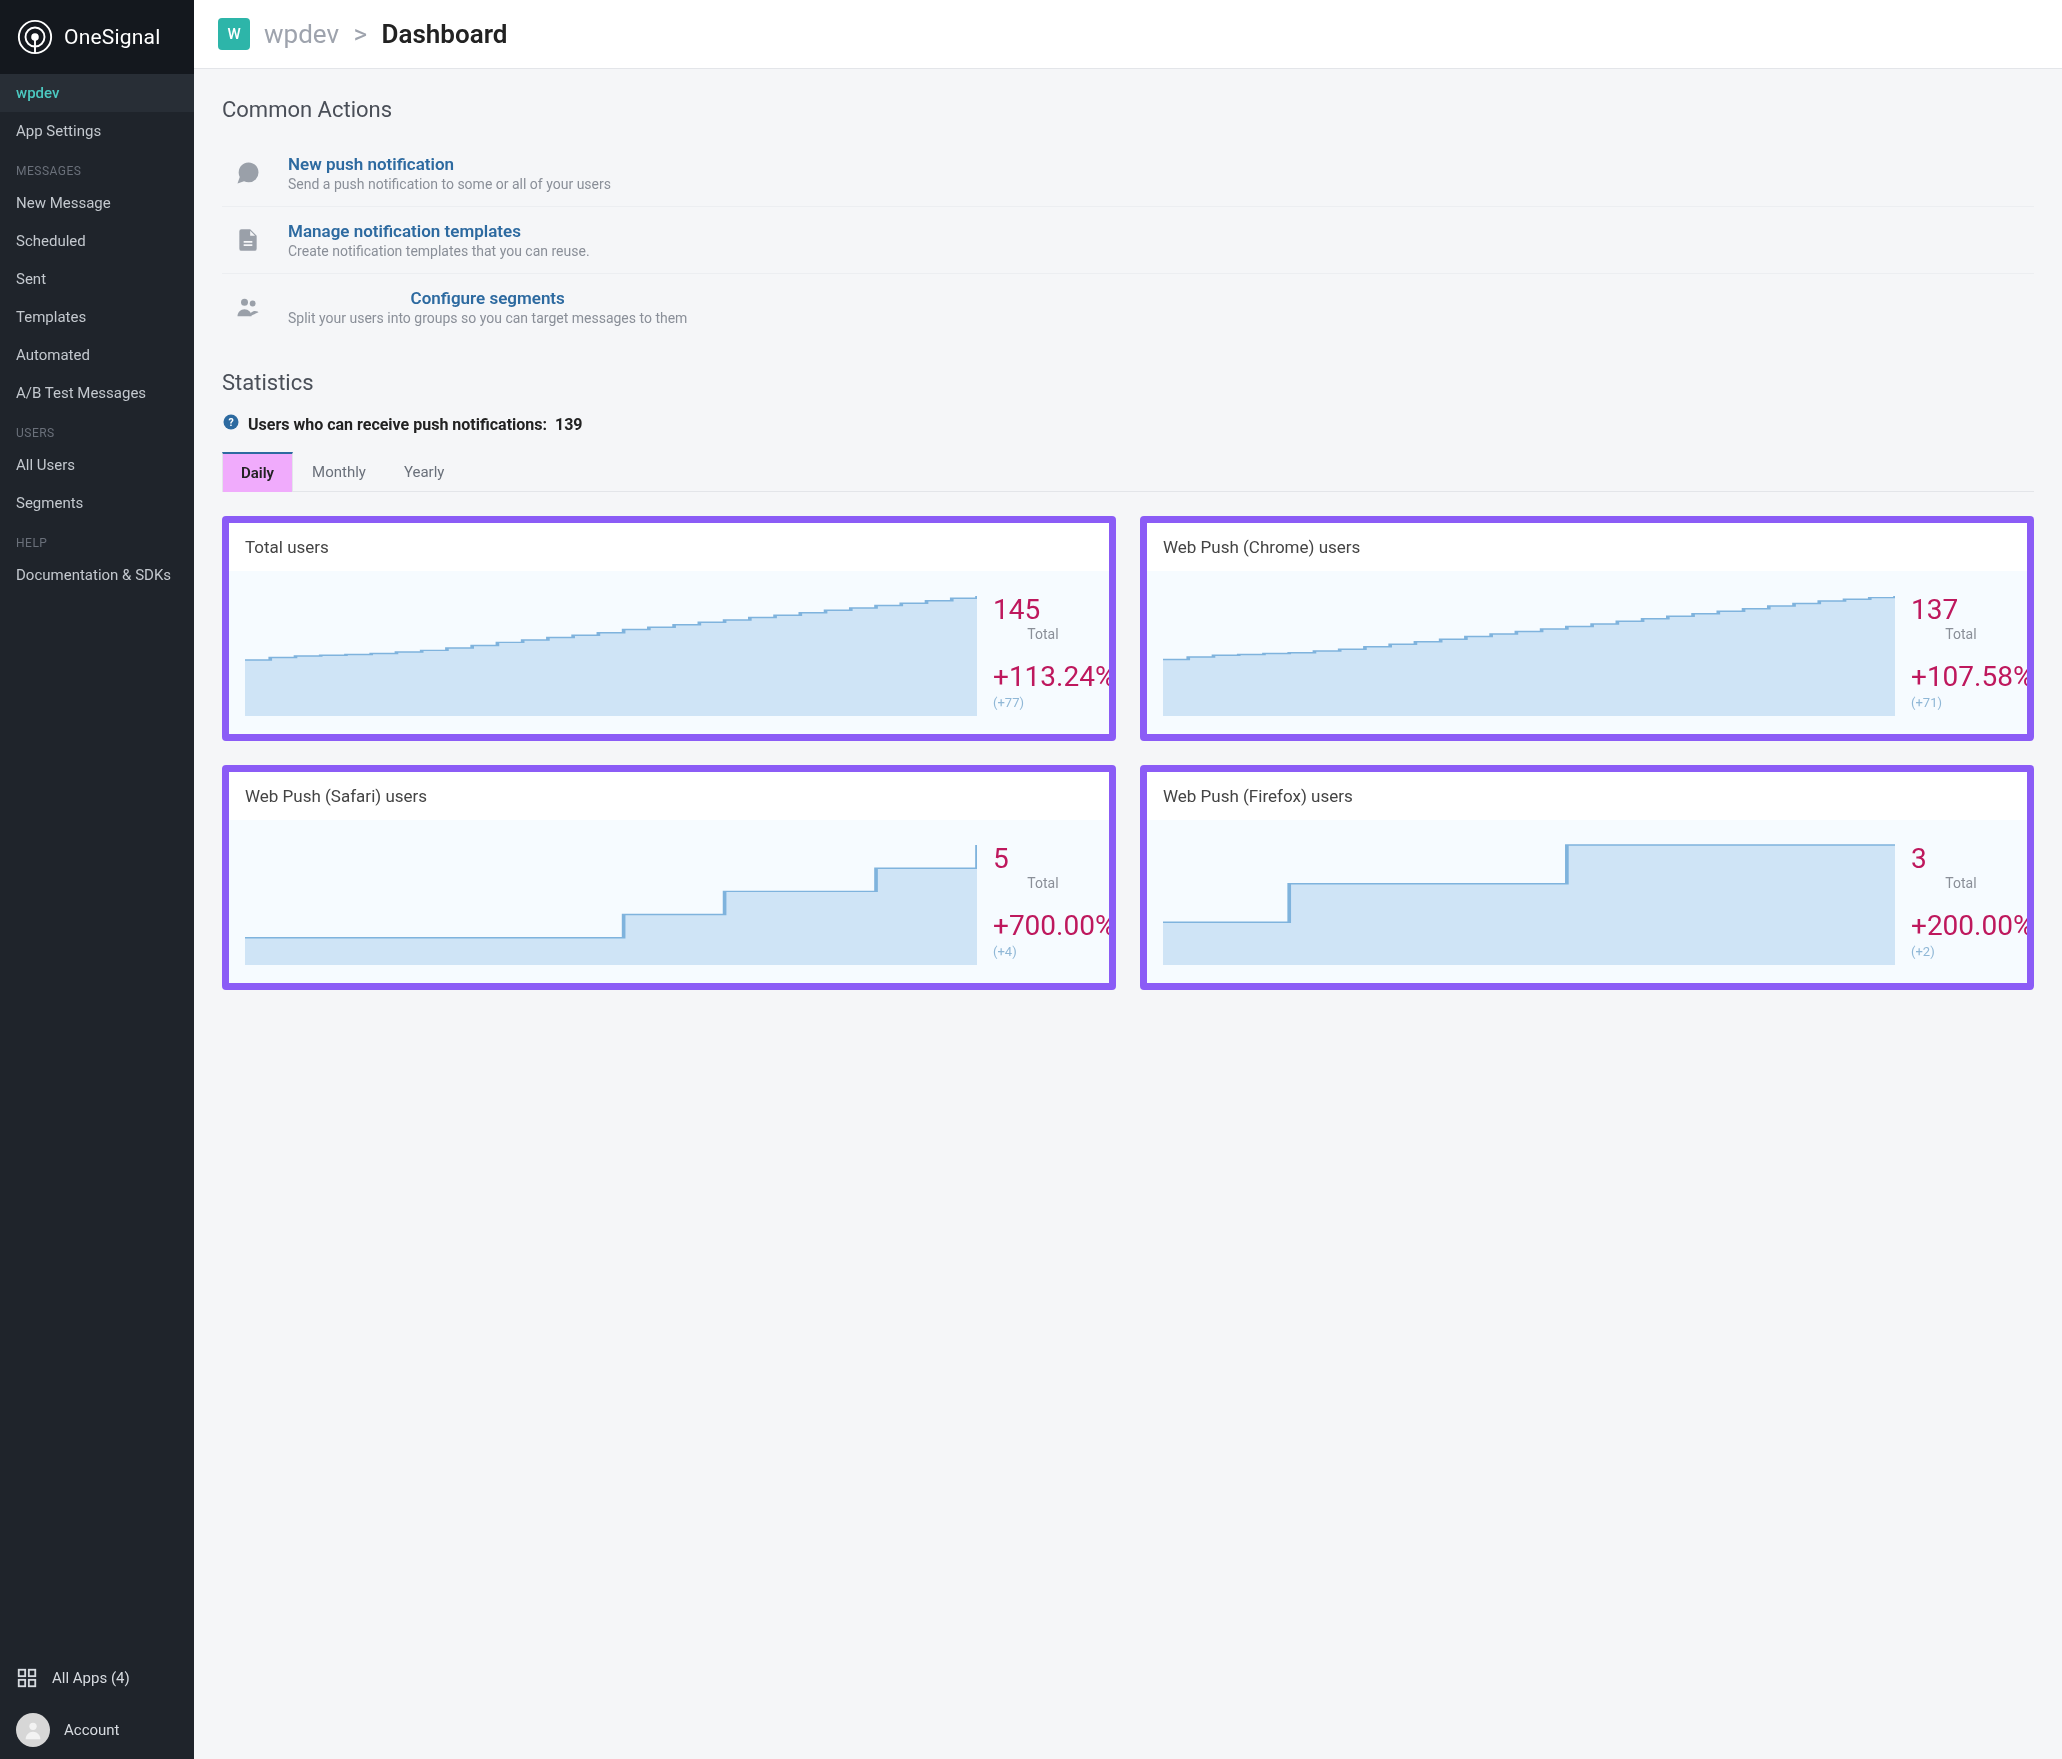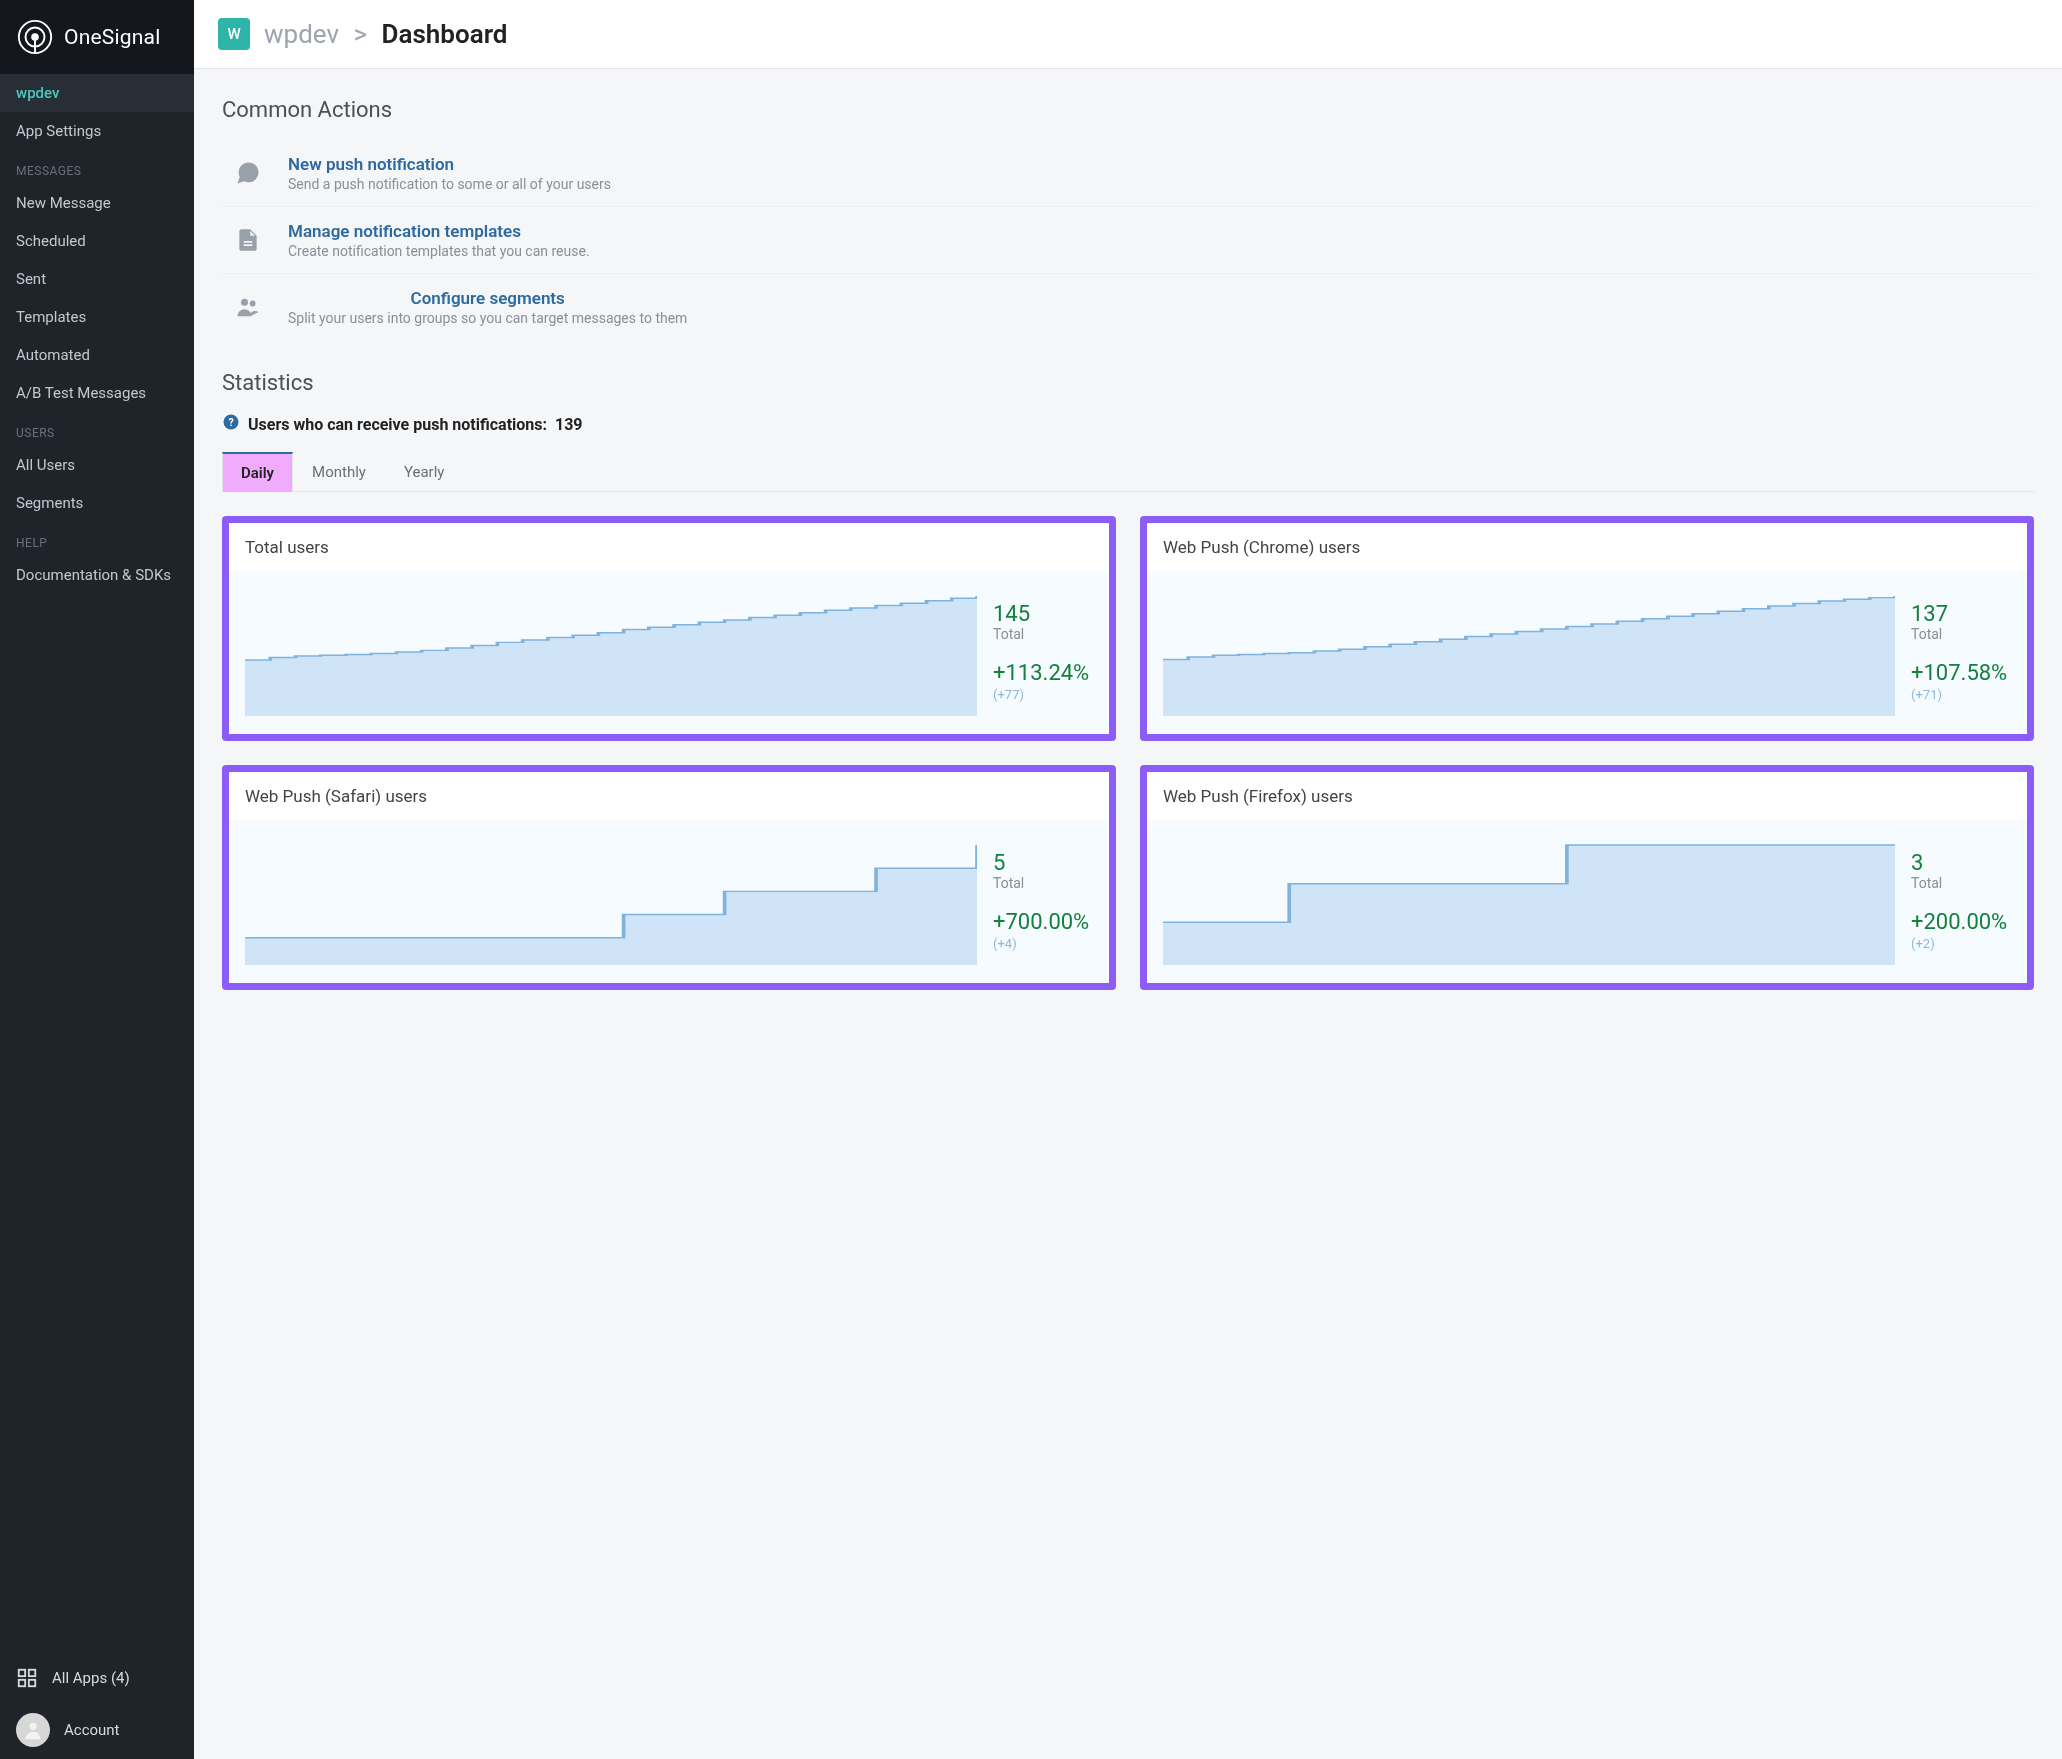--- a/index.html
+++ b/index.html
@@ -182,22 +182,22 @@
   gap: 16px;
   align-items: stretch;
 }
 .chart-area {
   flex: 1;
   height: 129px;
   position: relative;
 }
 .chart-area svg { width: 100%; height: 100%; }
 .card-stats { width: 100px; display: flex; flex-direction: column; justify-content: center; gap: 18px; }
-.stat-value { font-size: 22px; color: #15803d; }
-.stat-label { font-size: 14px; color: #8a8f98; }
+.stat-value { font-size: 28px; color: #be185d; }
+.stat-label { font-size: 14px; color: #8a8f98; text-align: center; }
 .stat-block { }
 .stat-delta { font-size: 13px; color: #8fb7d6; margin-top: 2px; }
 </style>
 </head>
 <body>
 
 <aside class="sidebar">
   <div class="sidebar-header">
     <span class="logo-circle">
       <svg viewBox="0 0 40 40">

